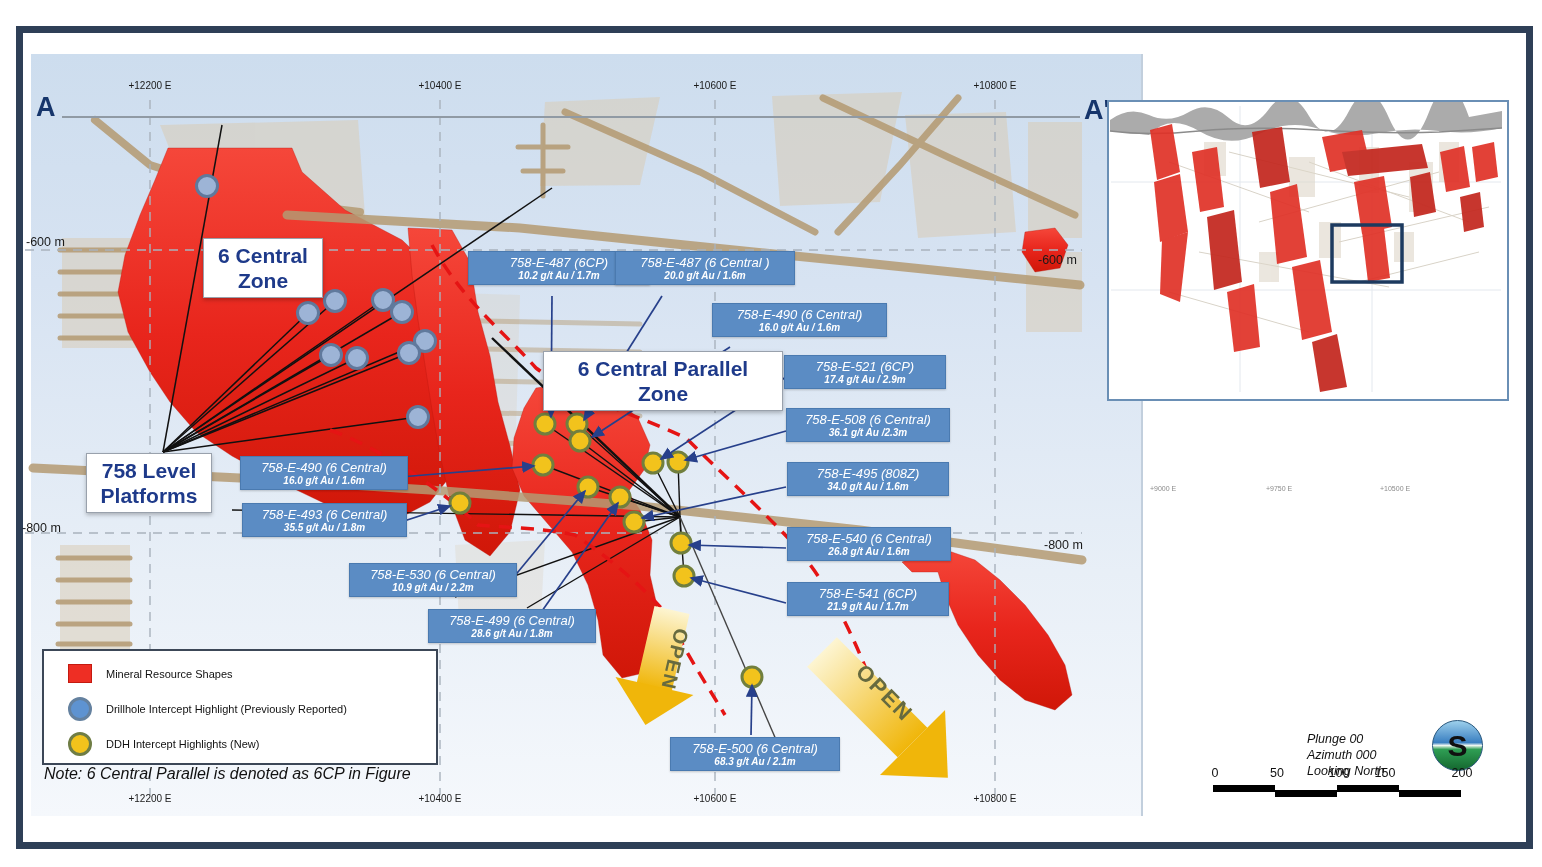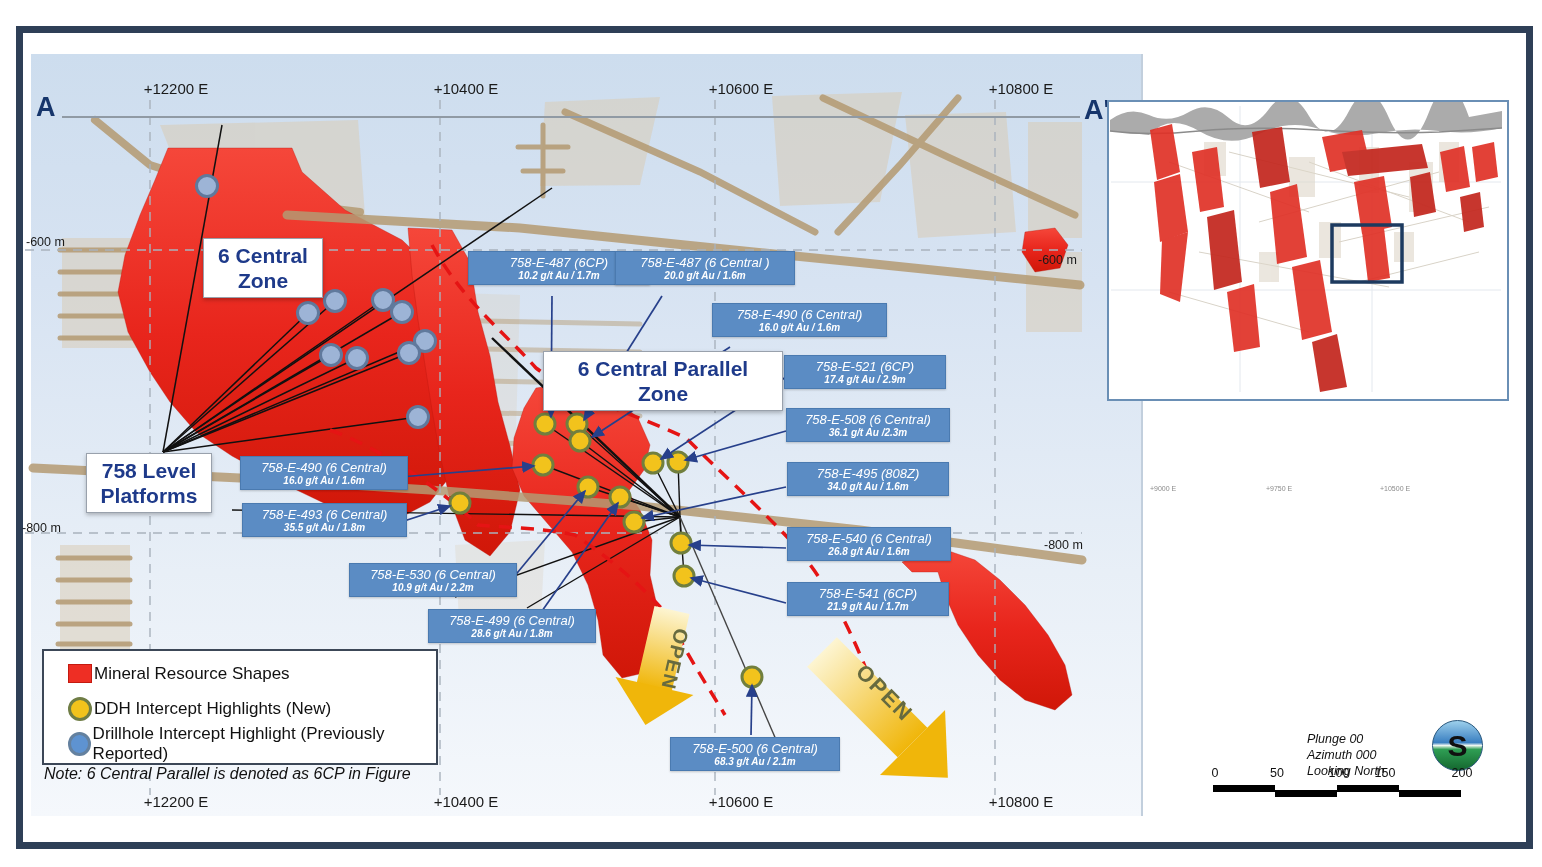--- a/index.html
+++ b/index.html
@@ -3,33 +3,33 @@
 <meta charset="utf-8">
 <style>
   html,body{margin:0;padding:0;background:#ffffff;}
   body{width:1542px;height:867px;position:relative;font-family:"Liberation Sans",sans-serif;overflow:hidden;}
   .abs{position:absolute;}
   #frame{left:16px;top:26px;width:1503px;height:809px;border:7px solid #2e3f57;background:#ffffff;}
   #map{left:31px;top:54px;width:1110px;height:762px;
        background:linear-gradient(180deg,#cdddee 0%,#d7e3f2 30%,#e8eff7 68%,#f5f8fc 100%);
        border-right:2px solid #c2cfdd;}
   svg{position:absolute;left:0;top:0;}
-  .axis{font-size:15px;color:#1a1a1a;transform:translateX(-50%);white-space:nowrap;margin-left:26px;}
+  .axis{font-size:10px;color:#1a1a1a;transform:translateX(-50%);white-space:nowrap;}
   .elev{font-size:12.5px;color:#1a1a1a;white-space:nowrap;}
   .marker-letter{font-size:27px;font-weight:bold;color:#16356b;}
   .zonebox{background:#ffffff;border:1px solid #99a1ac;box-shadow:0 2px 4px rgba(0,0,0,.25);
            text-align:center;color:#1e3a8a;font-weight:bold;line-height:1.2;padding:4px 6px;}
   .callout{background:#5b8cc4;border:1px solid #4a7ab0;color:#ffffff;font-style:italic;
            text-align:center;padding:3px 4px;box-shadow:0 1px 2px rgba(0,0,0,.2);}
   .callout .c1{font-size:13px;font-weight:500;white-space:nowrap;}
   .callout .c2{font-size:10px;font-weight:bold;white-space:nowrap;}
   #legend{left:42px;top:649px;width:392px;height:112px;background:#ffffff;border:2px solid #3c4757;}
   .lg-row{display:flex;align-items:center;height:33px;margin-left:24px;margin-top:2px;}
   .lg-row:first-child{margin-top:6px;}
-  .lg-label{font-size:17px;color:#111;margin-left:2px;}
+  .lg-label{font-size:11px;color:#111;margin-left:14px;}
   .sw-rect{width:22px;height:17px;background:#ee2e24;border:1px solid #c41a10;}
   .sw-circ{width:18px;height:18px;border-radius:50%;}
   .sw-yellow{background:#f2c31c;border:3px solid #6f7d45;}
   .sw-blue{background:#5e93d1;border:3px solid #64819f;}
   #note{left:44px;top:765px;font-size:16px;font-style:italic;color:#111;}
   #inset{left:1107px;top:100px;width:398px;height:297px;background:#ffffff;border:2px solid #6a8fb5;}
   .inset-axis{font-size:7px;color:#8b8b8b;white-space:nowrap;}
   #plunge-block{left:1307px;top:731px;font-size:12.5px;color:#111;line-height:16px;font-style:italic;}
   #logo{left:1432px;top:720px;width:49px;height:49px;border-radius:50%;
         background:linear-gradient(180deg,#9dd0ec 0%,#3a7fc1 44%,#eef6f0 50%,#2f9e54 58%,#14672f 100%);
@@ -300,26 +300,26 @@
   <div class="c1">758-E-500 (6 Central)</div>
   <div class="c2">68.3 g/t Au / 2.1m</div>
 </div>
 
 <div id="legend" class="abs">
   <div class="lg-row">
     <div class="sw-rect"></div>
     <div class="lg-label">Mineral Resource Shapes</div>
   </div>
   <div class="lg-row">
+    <div class="sw-circ sw-blue"></div>
+    <div class="lg-label">Drillhole Intercept Highlight (Previously Reported)</div>
+  </div>
+  <div class="lg-row">
     <div class="sw-circ sw-yellow"></div>
     <div class="lg-label">DDH Intercept Highlights (New)</div>
-  </div>
-  <div class="lg-row">
-    <div class="sw-circ sw-blue"></div>
-    <div class="lg-label">Drillhole Intercept Highlight (Previously Reported)</div>
   </div>
 </div>
 <div id="note" class="abs">Note: 6 Central Parallel is denoted as 6CP in Figure</div>
 
 <div id="inset" class="abs"></div>
 <svg class="abs" style="left:1109px;top:102px;" width="394" height="293" viewBox="0 0 394 293">
   <g stroke="#e3e8ee" stroke-width="1">
     <line x1="131" y1="4" x2="131" y2="290"></line>
       <line x1="263" y1="4" x2="263" y2="290"></line>
     <line x1="2" y1="80" x2="392" y2="80"></line>

